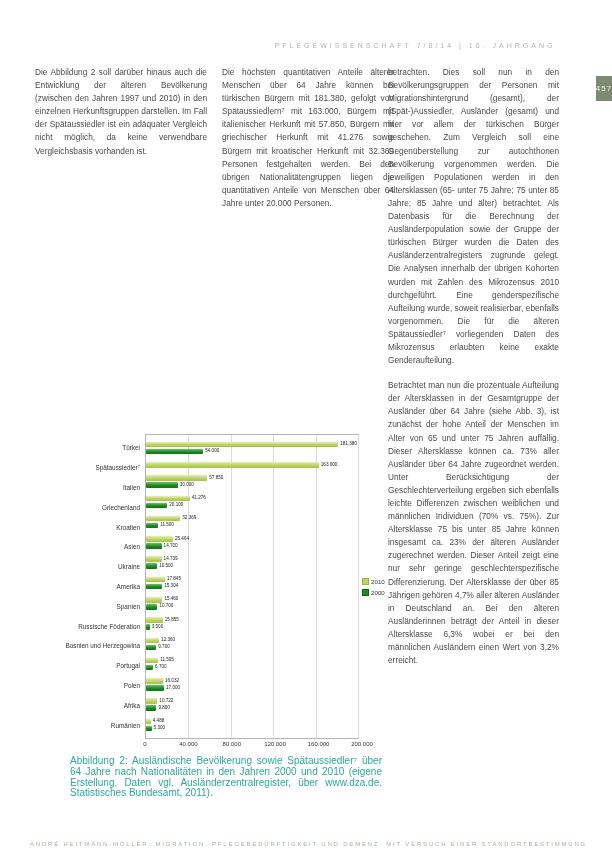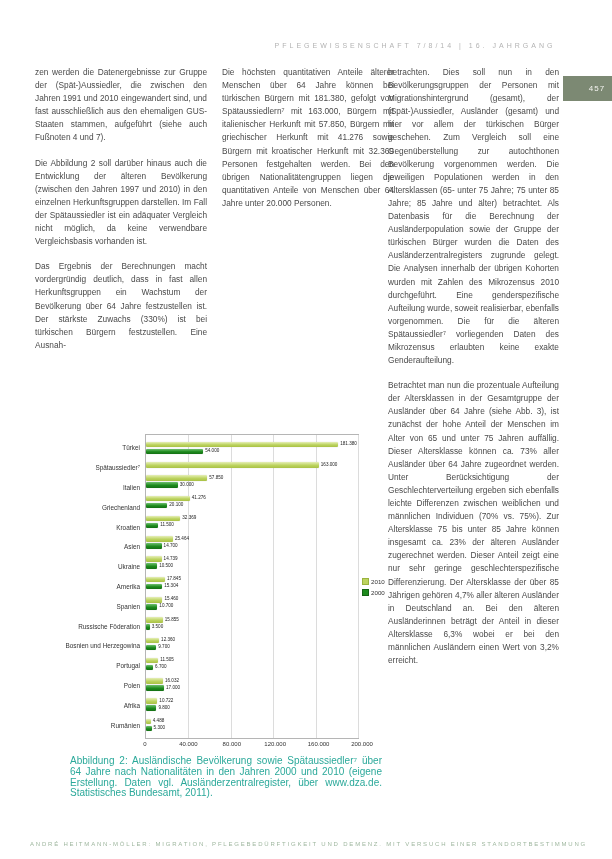--- a/index.html
+++ b/index.html
@@ -7,24 +7,23 @@
     position:relative;width:612px;height:859px;background:#ffffff;
     font-family:"Liberation Sans",sans-serif;color:#4a4a4a;overflow:hidden;
     margin:0 auto;box-shadow:0 0 6px rgba(0,0,0,.25);
   }
   
   .journal-line{
     position:absolute;top:42px;left:250px;width:330px;text-align:center;
     font-size:7px;letter-spacing:3px;color:#b3b3b3;text-transform:uppercase;
   }
   .page-tab{
-    position:absolute;top:76px;right:0;width:30px;height:25px;background:#7c8973;
+    position:absolute;top:76px;right:0;width:16px;height:25px;background:#7c8973;
     color:#f4f4f0;font-size:8px;display:flex;align-items:center;justify-content:center;
     letter-spacing:1px;
-    padding-left:19px;
   }
   
   .col{position:absolute;top:66px;font-size:8.3px;line-height:13.1px;text-align:justify;}
   .col p{margin:0 0 12px 0;}
   #col1{left:35px;width:172px;}
   #col2{left:222px;width:172px;}
   #col3{left:388px;width:171px;}
   
   .chart{position:absolute;left:46px;top:434px;width:346px;height:318px;display:flex;flex-direction:column;}
   .chart-main{display:flex;flex:1;}
@@ -62,23 +61,21 @@
 <body>
 
 <div class="page">
 
   <div class="journal-line">Pflegewissenschaft 7/8/14  |  16. Jahrgang</div>
   <div class="page-tab">
     <span>457</span>
   </div>
 
   <div class="col" id="col1">
-    <p>zen werden die Datenergebnisse zur Gruppe der (Spät-)Aussiedler, die zwischen den Jahren 1991 und 2010 eingewandert sind, und fast ausschließlich aus den ehemaligen GUS-Staaten stammen, aufgeführt (siehe auch Fußnoten 4 und 7).</p>
     <p>Die Abbildung 2 soll darüber hinaus auch die Entwicklung der älteren Bevölkerung (zwischen den Jahren 1997 und 2010) in den einzelnen Herkunftsgruppen darstellen. Im Fall der Spätaussiedler ist ein adäquater Vergleich nicht möglich, da keine verwendbare Vergleichsbasis vorhanden ist.</p>
-    <p>Das Ergebnis der Berechnungen macht vordergründig deutlich, dass in fast allen Herkunftsgruppen ein Wachstum der Bevölkerung über 64 Jahre festzustellen ist. Der stärkste Zuwachs (330%) ist bei türkischen Bürgern festzustellen. Eine Ausnah-</p>
   </div>
 
   <div class="col" id="col2">
     <p>Die höchsten quantitativen Anteile älterer Menschen über 64 Jahre können bei türkischen Bürgern mit 181.380, gefolgt von Spätaussiedlern⁷ mit 163.000, Bürgern mit italienischer Herkunft mit 57.850, Bürgern mit griechischer Herkunft mit 41.276 sowie Bürgern mit kroatischer Herkunft mit 32.369 Personen festgehalten werden. Bei den übrigen Nationalitätengruppen liegen die quantitativen Anteile von Menschen über 64 Jahre unter 20.000 Personen.</p>
   </div>
 
   <div class="col" id="col3">
     <p>betrachten. Dies soll nun in den Bevölkerungsgruppen der Personen mit Migrationshintergrund (gesamt), der (Spät-)Aussiedler, Ausländer (gesamt) und hier vor allem der türkischen Bürger geschehen. Zum Vergleich soll eine Gegenüberstellung zur autochthonen Bevölkerung vorgenommen werden. Die jeweiligen Populationen werden in den Altersklassen (65- unter 75 Jahre; 75 unter 85 Jahre; 85 Jahre und älter) betrachtet. Als Datenbasis für die Berechnung der Ausländerpopulation sowie der Gruppe der türkischen Bürger wurden die Daten des Ausländerzentralregisters zugrunde gelegt. Die Analysen innerhalb der übrigen Kohorten wurden mit Zahlen des Mikrozensus 2010 durchgeführt. Eine genderspezifische Aufteilung wurde, soweit realisierbar, ebenfalls vorgenommen. Die für die älteren Spätaussiedler⁷ vorliegenden Daten des Mikrozensus erlaubten keine exakte Genderaufteilung.</p>
     <p>Betrachtet man nun die prozentuale Aufteilung der Altersklassen in der Gesamtgruppe der Ausländer über 64 Jahre (siehe Abb. 3), ist zunächst der hohe Anteil der Menschen im Alter von 65 und unter 75 Jahren auffällig. Dieser Altersklasse können ca. 73% aller Ausländer über 64 Jahre zugeordnet werden. Unter Berücksichtigung der Geschlechterverteilung ergeben sich ebenfalls leichte Differenzen zwischen weiblichen und männlichen Individuen (70% vs. 75%). Zur Altersklasse 75 bis unter 85 Jahre können insgesamt ca. 23% der älteren Ausländer zugerechnet werden. Dieser Anteil zeigt eine nur sehr geringe geschlechterspezifische Differenzierung. Der Altersklasse der über 85 Jährigen gehören 4,7% aller älteren Ausländer in Deutschland an. Bei den älteren Ausländerinnen beträgt der Anteil in dieser Altersklasse 6,3% wobei er bei den männlichen Ausländern einen Wert von 3,2% erreicht.</p>
   </div>

